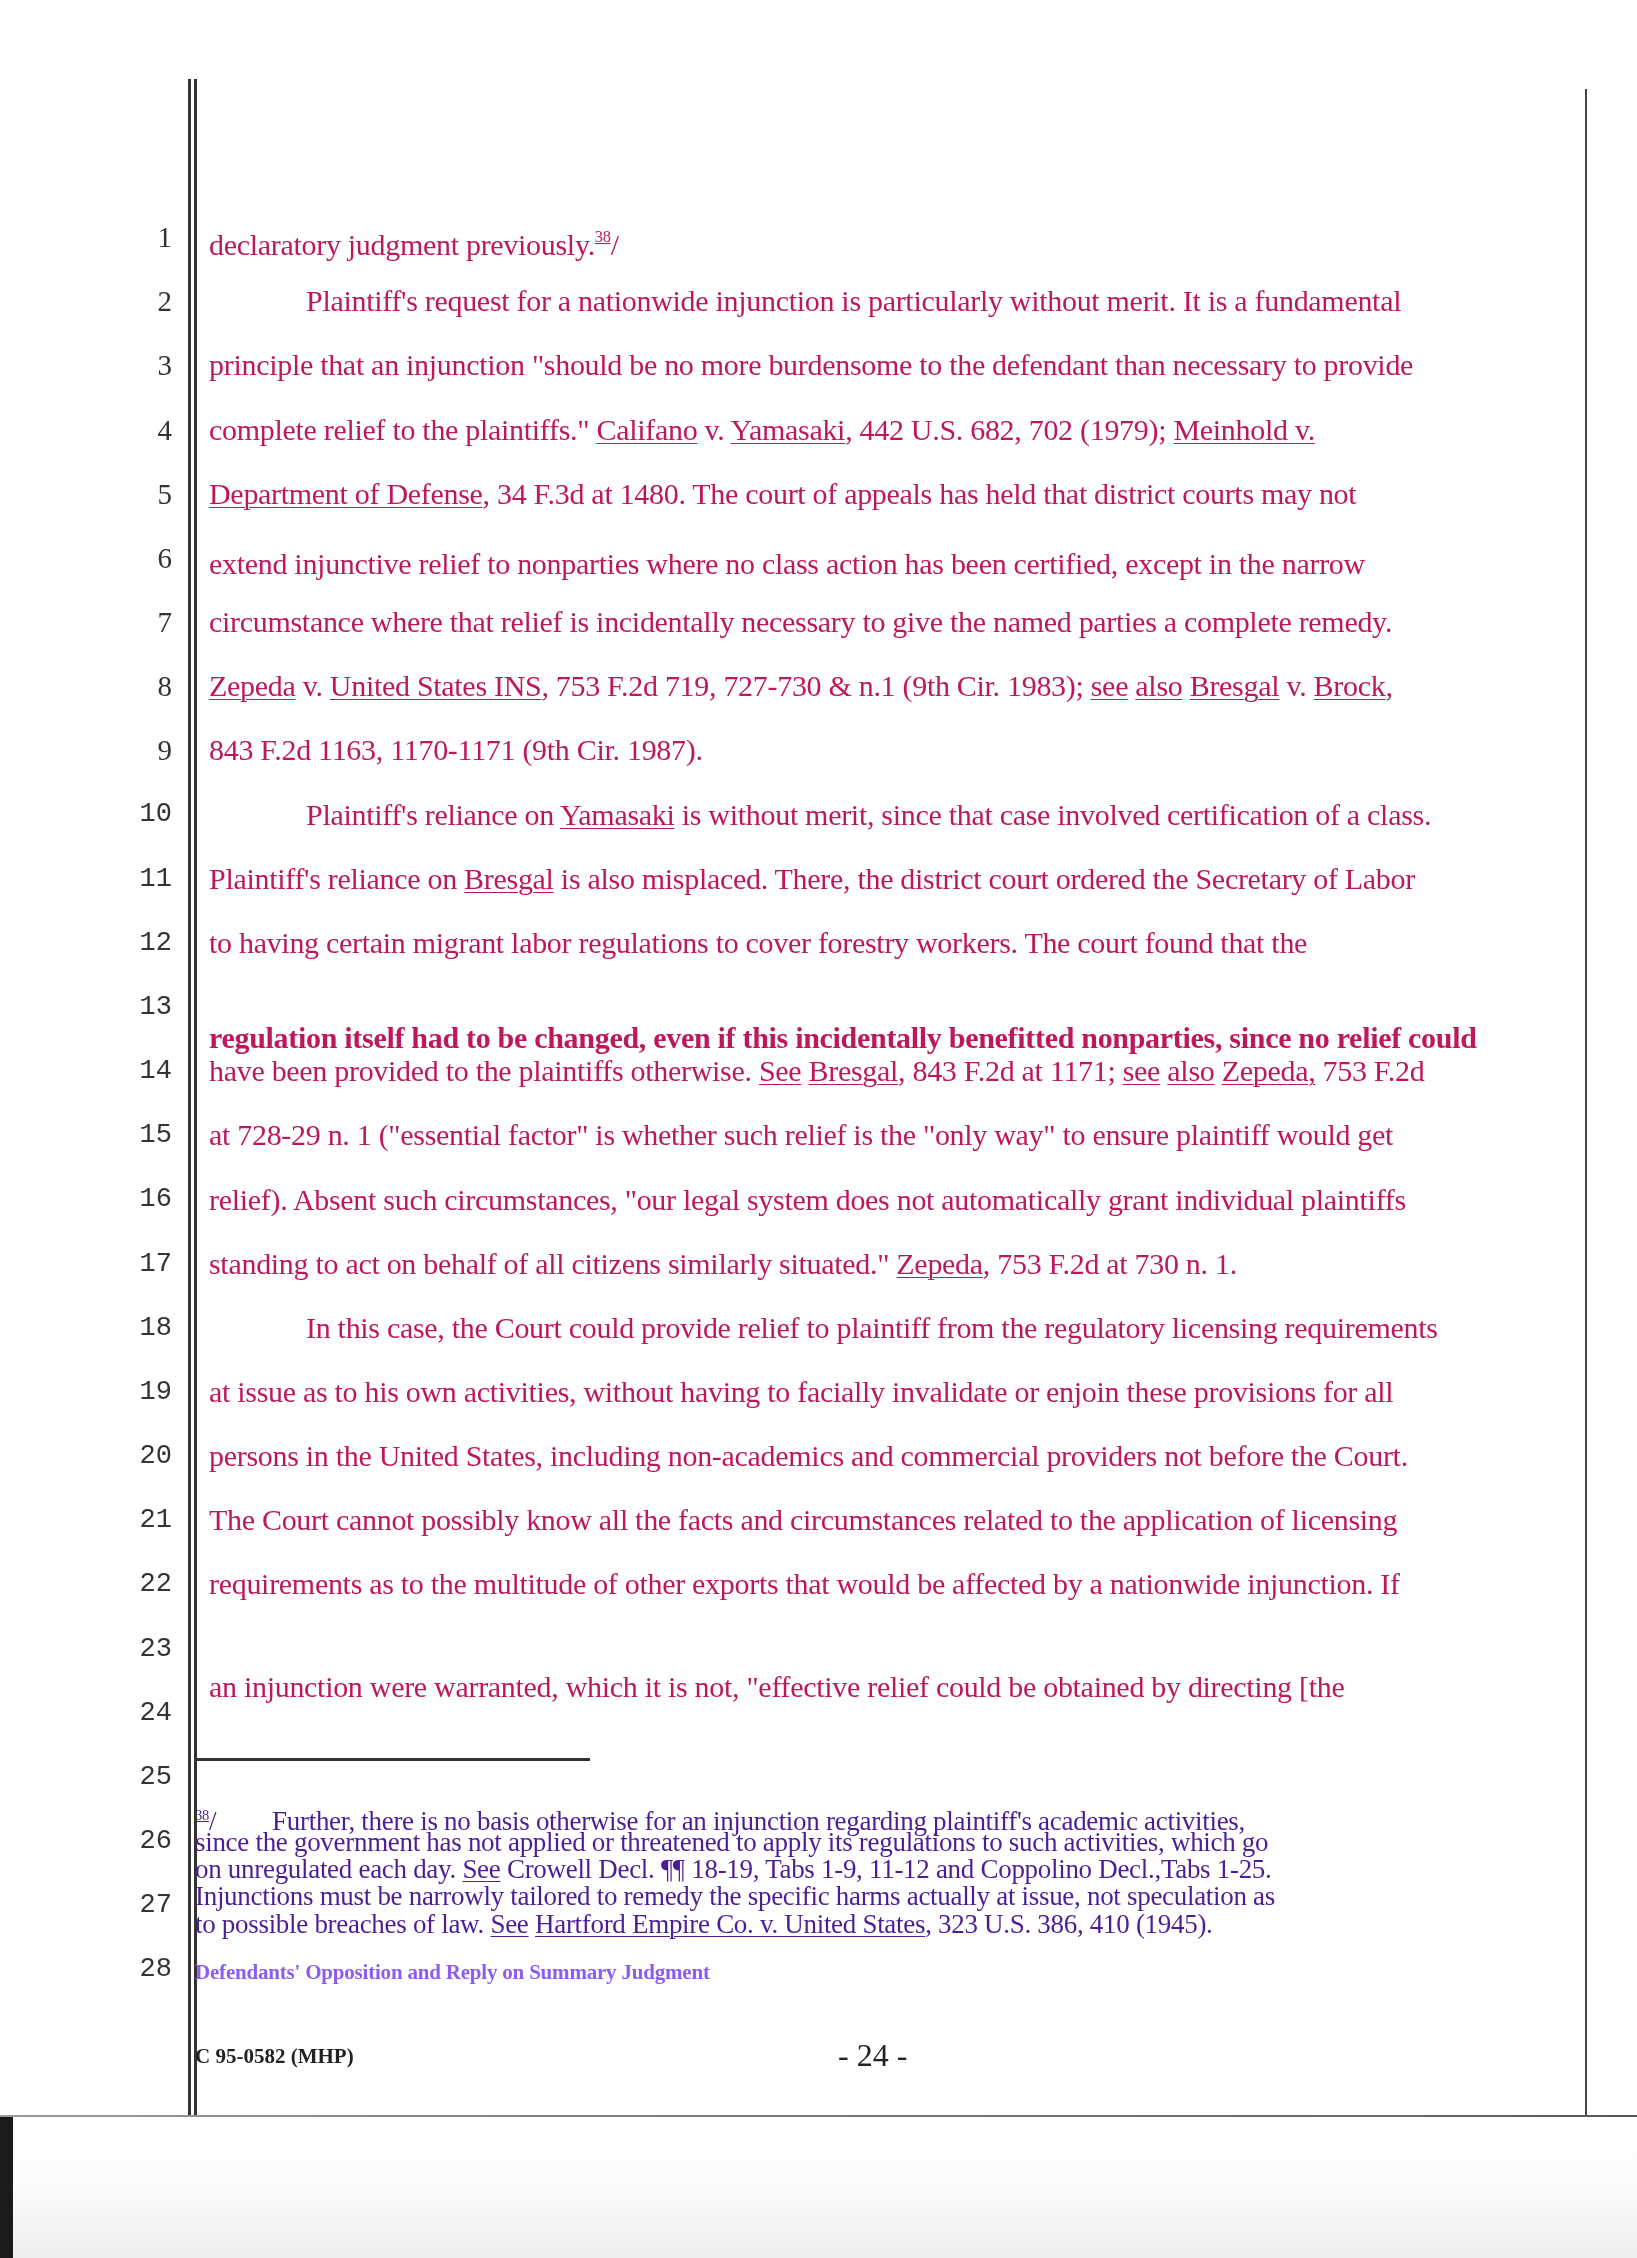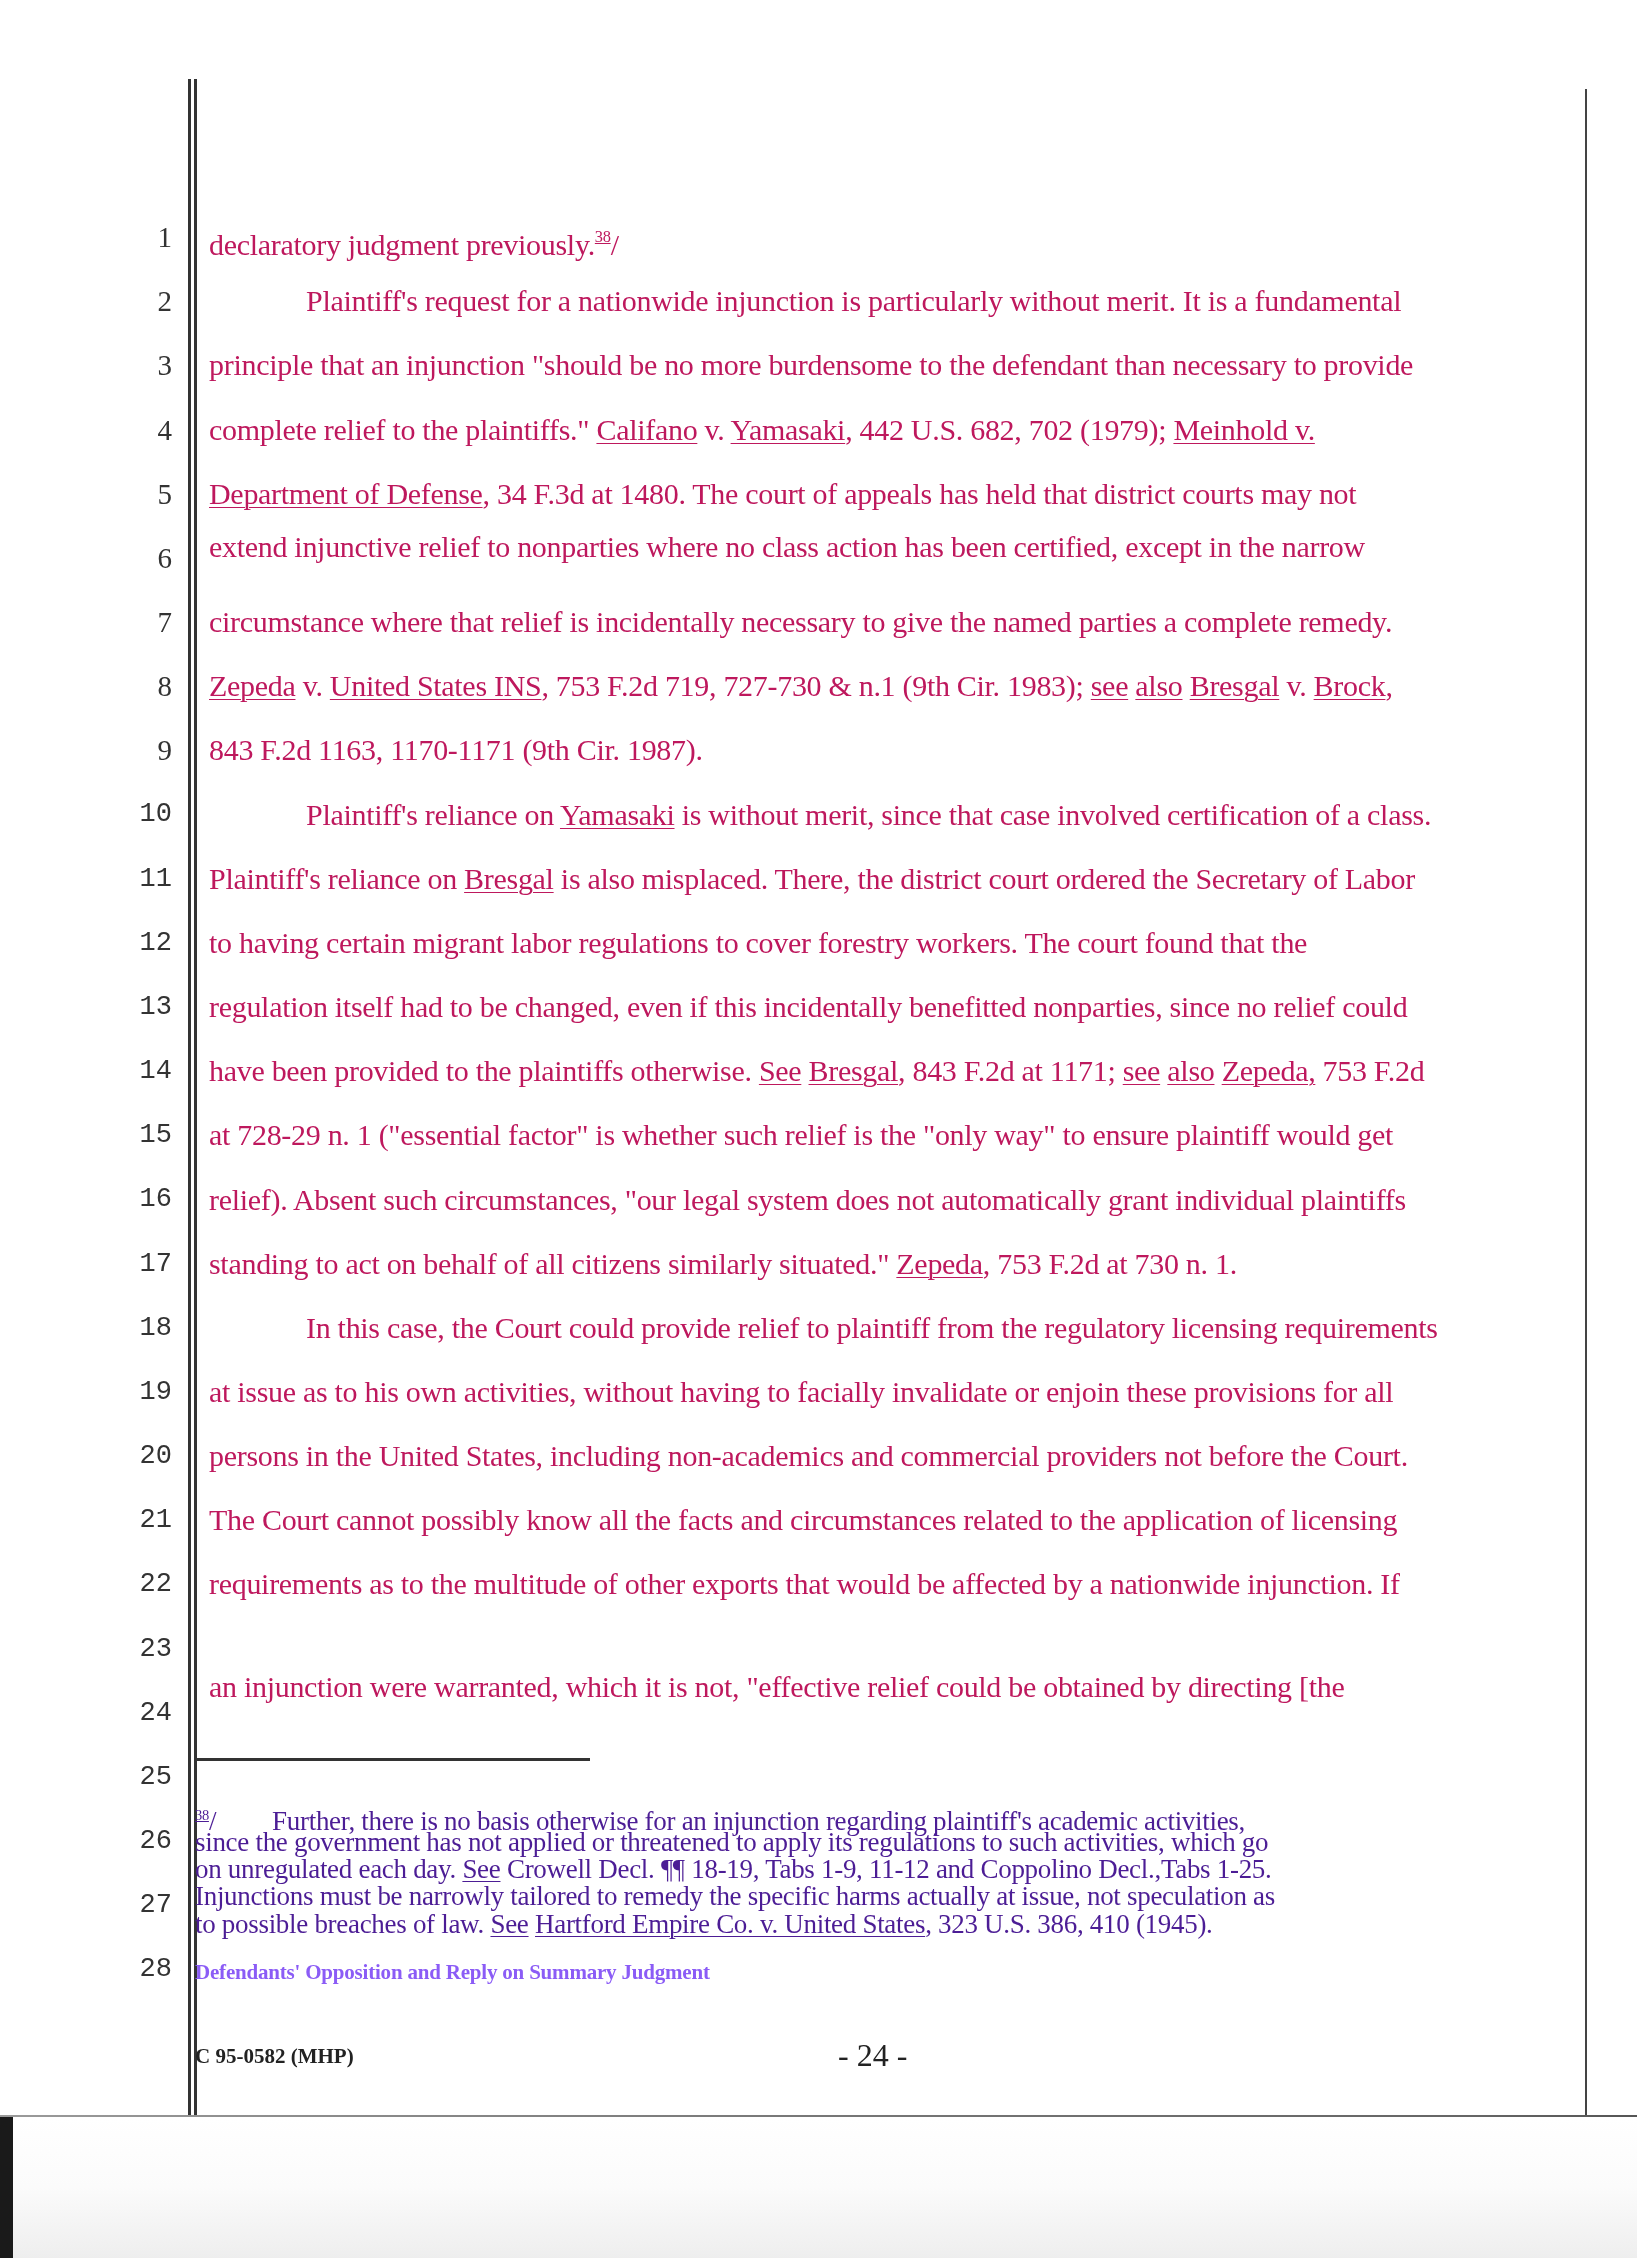--- a/index.html
+++ b/index.html
@@ -96,28 +96,28 @@
       <div class="ln mono" style="top: 1827px;">26</div>
       <div class="ln mono" style="top: 1891px;">27</div>
       <div class="ln mono" style="top: 1955px;">28</div>
     </div>
   <div id="body-lines">
       <div class="line" style="top: 220px;"><span>declaratory judgment previously.</span><span class="fnref">38</span><span>/</span></div>
       <div class="line indent" style="top: 284px;"><span>Plaintiff's request for a nationwide injunction is particularly without merit.  It is a fundamental</span></div>
       <div class="line" style="top: 348px;"><span>principle that an injunction "should be no more burdensome to the defendant than necessary to provide</span></div>
       <div class="line" style="top: 413px;"><span>complete relief to the plaintiffs."  </span><u>Califano</u><span> v. </span><u>Yamasaki</u><span>, 442 U.S. 682, 702 (1979); </span><u>Meinhold v.</u></div>
       <div class="line" style="top: 477px;"><u>Department of Defense</u><span>, 34 F.3d at 1480.  The court of appeals has held that district courts may not</span></div>
-      <div class="line" style="top: 530px;"><span>extend injunctive relief to nonparties where no class action has been certified, except in the narrow</span></div>
+      <div class="line" style="top: 547px;"><span>extend injunctive relief to nonparties where no class action has been certified, except in the narrow</span></div>
       <div class="line" style="top: 605px;"><span>circumstance where that relief is incidentally necessary to give the named parties a complete remedy.</span></div>
       <div class="line" style="top: 669px;"><u>Zepeda</u><span> v. </span><u>United States INS</u><span>, 753 F.2d 719, 727-730 &amp; n.1 (9th Cir. 1983); </span><u>see</u><span> </span><u>also</u><span> </span><u>Bresgal</u><span> v. </span><u>Brock</u><span>,</span></div>
       <div class="line" style="top: 733px;"><span>843 F.2d 1163, 1170-1171 (9th Cir. 1987).</span></div>
       <div class="line indent" style="top: 798px;"><span>Plaintiff's reliance on </span><u>Yamasaki</u><span> is without merit, since that case involved certification of a class.</span></div>
       <div class="line" style="top: 862px;"><span>Plaintiff's reliance on </span><u>Bresgal</u><span> is also misplaced.  There, the district court ordered the Secretary of Labor</span></div>
       <div class="line" style="top: 926px;"><span>to having certain migrant labor regulations to cover forestry workers.  The court found that the</span></div>
-      <div class="line" style="top: 990px;"><span>regulation itself had to be changed, even if this incidentally benefitted nonparties, since no relief could</span></div>
+      <div class="line" style="top: 1021px; font-weight: bold;"><span>regulation itself had to be changed, even if this incidentally benefitted nonparties, since no relief could</span></div>
       <div class="line" style="top: 1054px;"><span>have been provided to the plaintiffs otherwise.  </span><u>See</u><span> </span><u>Bresgal</u><span>, 843 F.2d at 1171; </span><u>see</u><span> </span><u>also</u><span> </span><u>Zepeda,</u><span> 753 F.2d</span></div>
       <div class="line" style="top: 1118px;"><span>at 728-29 n. 1 ("essential factor" is whether such relief is the "only way" to ensure plaintiff would get</span></div>
       <div class="line" style="top: 1183px;"><span>relief).  Absent such circumstances, "our legal system does not automatically grant individual plaintiffs</span></div>
       <div class="line" style="top: 1247px;"><span>standing to act on behalf of all citizens similarly situated." </span><u>Zepeda</u><span>, 753 F.2d at 730 n. 1.</span></div>
       <div class="line indent" style="top: 1311px;"><span>In this case, the Court could provide relief to plaintiff from the regulatory licensing requirements</span></div>
       <div class="line" style="top: 1375px;"><span>at issue as to his own activities, without having to facially invalidate or enjoin these provisions for all</span></div>
       <div class="line" style="top: 1439px;"><span>persons in the United States, including non-academics and commercial providers not before the Court.</span></div>
       <div class="line" style="top: 1503px;"><span>The Court cannot possibly know all the facts and circumstances related to the application of licensing</span></div>
       <div class="line" style="top: 1567px;"><span>requirements as to the multitude of other exports that would be affected by a nationwide injunction.  If</span></div>
       <div class="line" style="top: 1632px; margin-top: 38px;"><span>an injunction were warranted, which it is not, "effective relief could be obtained by directing [the</span></div>

